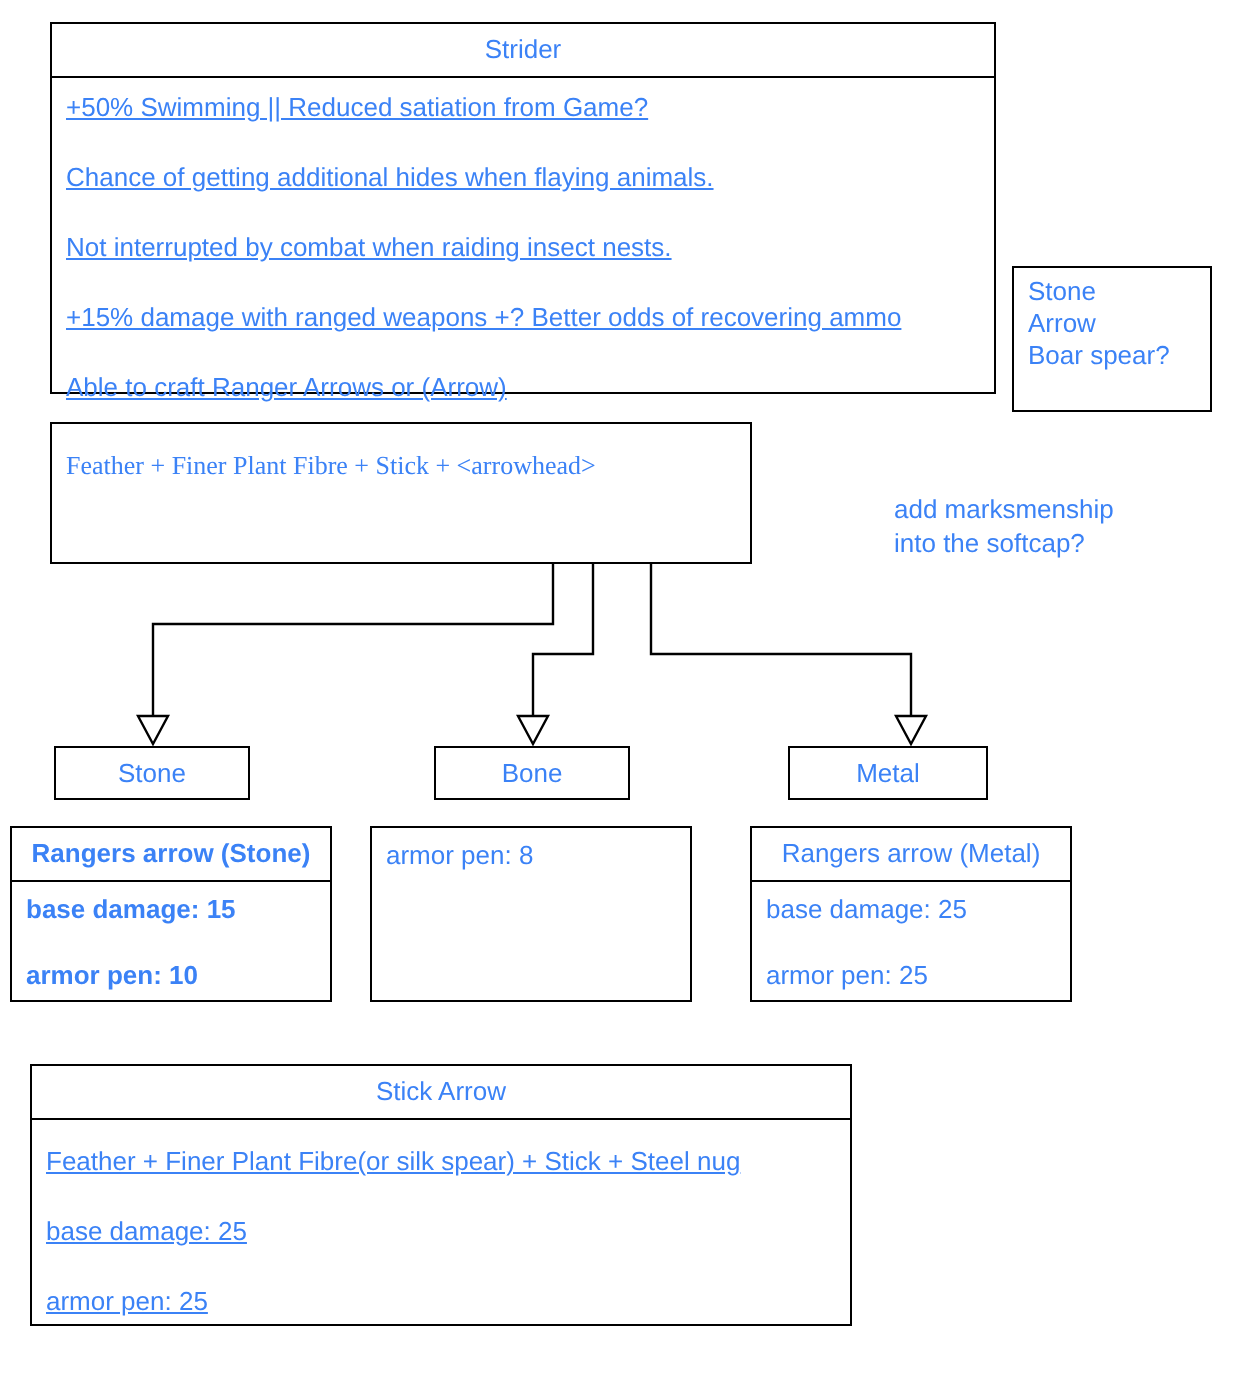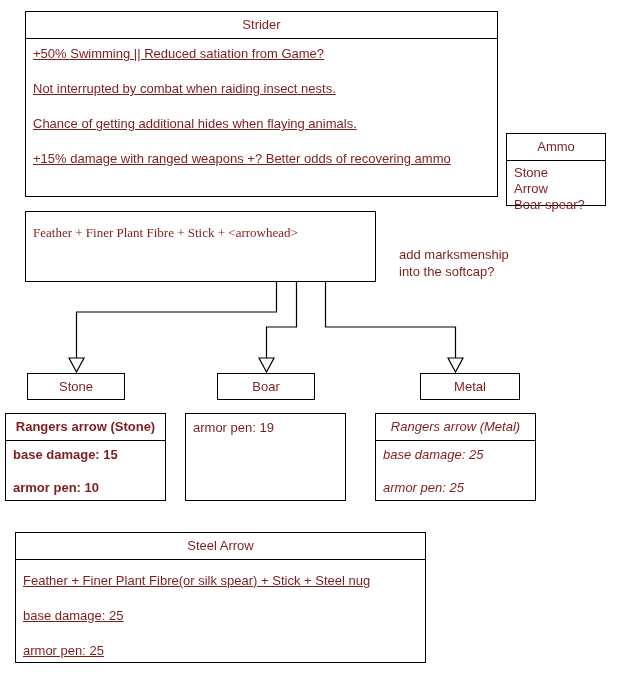--- a/index.html
+++ b/index.html
@@ -7,21 +7,21 @@
     margin: 0;
     padding: 0;
     background: #ffffff;
   }
   #canvas {
     position: relative;
     width: 622px;
     height: 687px;
     background: #ffffff;
     font-family: "Liberation Sans", sans-serif;
-    color: #7f1d1d;
+    color: #3b82f6;
     overflow: hidden;
   }
   svg.connectors {
     position: absolute;
     left: 0;
     top: 0;
     width: 622px;
     height: 687px;
     pointer-events: none;
   }
@@ -72,32 +72,33 @@
   }
   .node-body.big .line {
     margin-bottom: 22px;
     text-decoration: underline;
   }
   .note {
     position: absolute;
     font-size: 13px;
     line-height: 17px;
     white-space: pre-line;
+    margin-left: 48px;
   }
   
   #strider      { left: 25px;  top: 11px;  width: 473px; height: 186px; }
   #ammo         { left: 506px; top: 133px; width: 100px; height: 73px; }
   #ranger-arrows{ left: 25px;  top: 211px; width: 351px; height: 71px; }
   #note-marks   { left: 399px; top: 246px; width: 170px; }
   #stone-node   { left: 27px;  top: 373px; width: 98px;  height: 27px; }
   #bone-node    { left: 217px; top: 373px; width: 98px;  height: 27px; }
-  #metal-node   { left: 420px; top: 373px; width: 100px; height: 27px; }
+  #metal-node   { left: 394px; top: 373px; width: 100px; height: 27px; }
   #stone-stats  { left: 5px;   top: 413px; width: 161px; height: 88px; font-weight: bold; }
   #bone-stats   { left: 185px; top: 413px; width: 161px; height: 88px; }
-  #metal-stats  { left: 375px; top: 413px; width: 161px; height: 88px; font-style: italic; }
+  #metal-stats  { left: 375px; top: 413px; width: 161px; height: 88px; }
   #ranger-arrow-final { left: 15px; top: 532px; width: 411px; height: 131px; }
   .leaf-title { padding: 6px 4px 6px 4px; }
 </style>
 </head>
 <body>
 
 <div id="canvas">
 
   <svg class="connectors" viewBox="0 0 622 687" xmlns="http://www.w3.org/2000/svg">
     <g fill="none" stroke="#000000" stroke-width="1.2">
@@ -112,78 +113,78 @@
       <polygon points="69,358 84,358 76.5,372"></polygon>
       <polygon points="259,358 274,358 266.5,372"></polygon>
       <polygon points="448,358 463,358 455.5,372"></polygon>
     </g>
   </svg>
 
   <div class="node" id="strider">
     <div class="node-title">Strider</div>
     <div class="node-body big">
       <div class="line">+50% Swimming || Reduced satiation from Game?</div>
+      <div class="line">Chance of getting additional hides when flaying animals.</div>
       <div class="line">Not interrupted by combat when raiding insect nests.</div>
-      <div class="line">Chance of getting additional hides when flaying animals.</div>
       <div class="line">+15% damage with ranged weapons +? Better odds of recovering ammo</div>
+      <div class="line">Able to craft Ranger Arrows or (Arrow)</div>
     </div>
   </div>
 
   <div class="node" id="ammo">
-    <div class="node-title">Ammo</div>
     <div class="node-body tight">
       <div class="line">Stone</div>
       <div class="line">Arrow</div>
       <div class="line">Boar spear?</div>
     </div>
   </div>
 
   <div class="node" id="ranger-arrows">
     <div class="node-body single">
       <div class="line">Feather + Finer Plant Fibre + Stick + &lt;arrowhead&gt;</div>
     </div>
   </div>
 
   <div class="note" id="note-marks">add marksmenship
 into the softcap?</div>
 
   <div class="node" id="stone-node">
     <div class="node-title leaf-title" style="border-bottom:none;">Stone</div>
   </div>
   <div class="node" id="bone-node">
-    <div class="node-title leaf-title" style="border-bottom:none;">Boar</div>
+    <div class="node-title leaf-title" style="border-bottom:none;">Bone</div>
   </div>
   <div class="node" id="metal-node">
     <div class="node-title leaf-title" style="border-bottom:none;">Metal</div>
   </div>
 
   <div class="node" id="stone-stats">
     <div class="node-title">Rangers arrow (Stone)</div>
     <div class="node-body stats">
       <div class="line">base damage: 15</div>
       <div class="line">armor pen: 10</div>
     </div>
   </div>
 
   <div class="node" id="bone-stats">
     <div class="node-body stats">
-      <div class="line">armor pen: 19</div>
+      <div class="line">armor pen: 8</div>
     </div>
   </div>
 
   <div class="node" id="metal-stats">
     <div class="node-title">Rangers arrow (Metal)</div>
     <div class="node-body stats">
       <div class="line">base damage: 25</div>
       <div class="line">armor pen: 25</div>
     </div>
   </div>
 
   <div class="node" id="ranger-arrow-final">
-    <div class="node-title">Steel Arrow</div>
+    <div class="node-title">Stick Arrow</div>
     <div class="node-body big" style="padding-top:14px;">
       <div class="line">Feather + Finer Plant Fibre(or silk spear) + Stick + Steel nug</div>
       <div class="line">base damage: 25</div>
       <div class="line">armor pen: 25</div>
     </div>
   </div>
 
 </div>
 
 </body></html>

